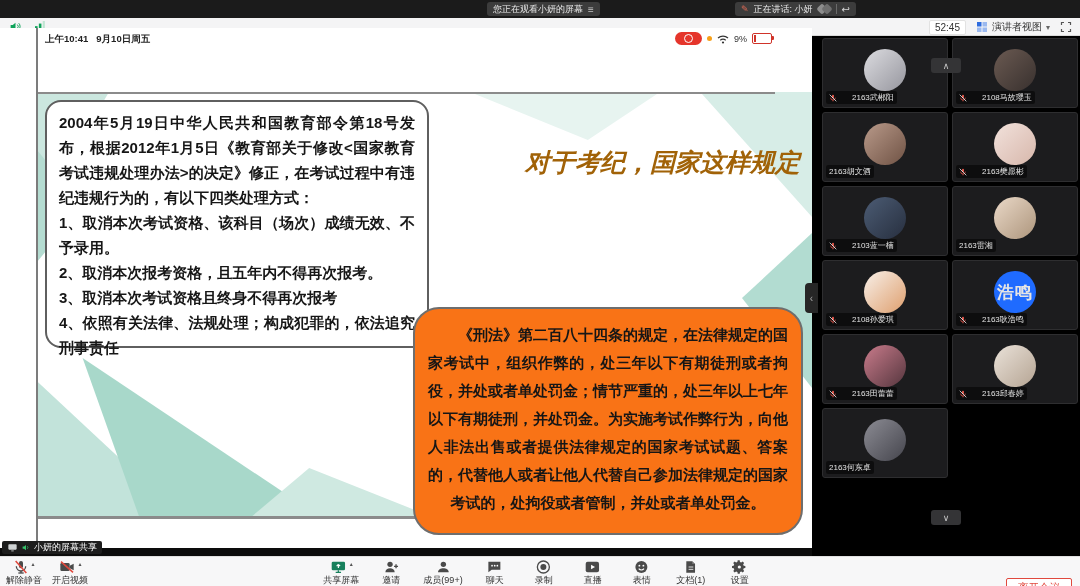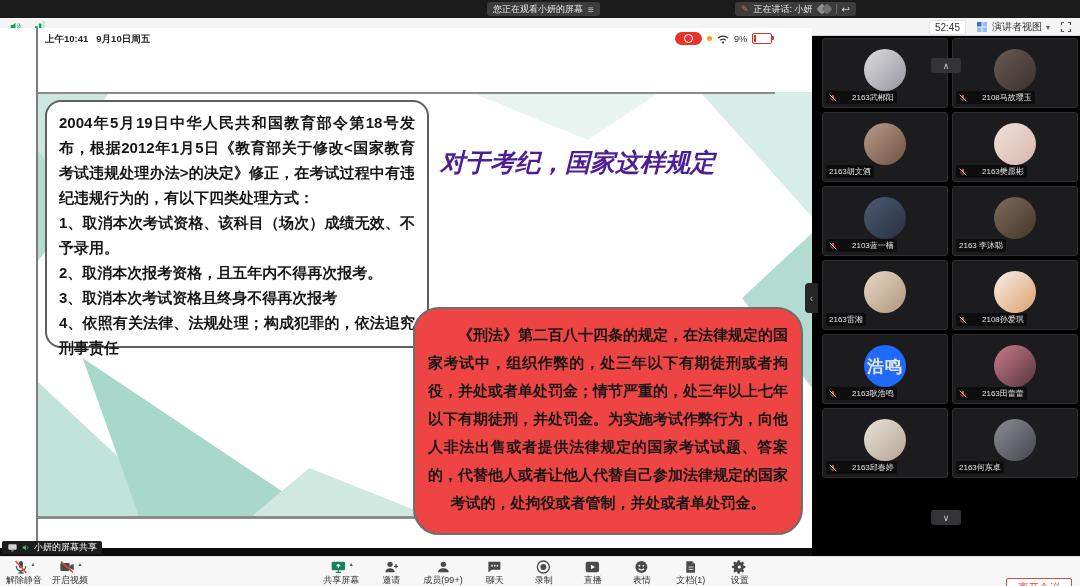--- a/index.html
+++ b/index.html
@@ -40,22 +40,22 @@
   .orange-dot{width:5px;height:5px;border-radius:50%;background:#f7a019;}
   .battery-pct{font-size:9px;color:#333;}
   .battery{width:18px;height:9px;border:1px solid #d0342a;border-radius:2px;position:relative;}
   .battery:after{content:"";position:absolute;right:-3px;top:2px;width:2px;height:4px;background:#d0342a;border-radius:0 1px 1px 0;}
   .battery i{position:absolute;left:1px;top:1px;bottom:1px;width:2px;background:#d0342a;display:block;}
 
   .slide-frame{position:absolute;left:37px;top:64px;width:738px;height:427px;border-top:2px solid #8b8b8b;border-bottom:3px solid #8b8b8b;box-sizing:border-box;}
   .deco{position:absolute;pointer-events:none;}
 
   .intro-box{position:absolute;left:45px;top:72px;width:356px;height:228px;background:#fff;border:2px solid #5f5f5f;border-radius:16px;padding:8px 12px;font-size:15px;font-weight:bold;color:#161616;line-height:25px;text-align:justify;white-space:pre-line;z-index:3;}
-  .slide-title{position:absolute;left:440px;top:118px;width:360px;text-align:left;font-size:25px;font-weight:bold;font-style:italic;color:#4c1d95;z-index:3;}
-  .law-box{position:absolute;left:413px;top:279px;width:360px;height:200px;background:#ef4444;border:2px solid #6e6e6e;border-radius:26px;padding:12px 13px;font-size:15px;font-weight:bold;color:#161616;line-height:28px;text-align:justify;text-align-last:center;text-indent:2em;z-index:3;}
+  .slide-title{position:absolute;left:440px;top:118px;width:360px;text-align:right;font-size:25px;font-weight:bold;font-style:italic;color:#a16207;z-index:3;}
+  .law-box{position:absolute;left:413px;top:279px;width:360px;height:200px;background:#f97316;border:2px solid #6e6e6e;border-radius:26px;padding:12px 13px;font-size:15px;font-weight:bold;color:#161616;line-height:28px;text-align:justify;text-align-last:center;text-indent:2em;z-index:3;}
 
   
   .sidebar{position:absolute;left:812px;top:36px;width:268px;height:520px;background:#000;}
   .pgrid{position:absolute;left:10px;top:2px;width:256px;display:flex;flex-wrap:wrap;gap:4px;}
   .tile{position:relative;width:126px;height:70px;background:#1c1c1e;border:1px solid #2e2e30;border-radius:3px;box-sizing:border-box;cursor:pointer;overflow:hidden;}
   .avatar{width:42px;height:42px;border-radius:50%;margin:10px auto 0;display:flex;align-items:center;justify-content:center;}
   .avatar.initials{color:#e5e5e5;font-size:17px;font-weight:bold;letter-spacing:1px;text-align:right;}
   .name-pill{position:absolute;left:3px;bottom:3px;background:rgba(8,8,8,.72);border-radius:2px;padding:1px 3px;display:flex;align-items:center;gap:15px;max-width:112px;}
   .tile-name{font-size:8px;color:#e3e3e3;white-space:nowrap;overflow:hidden;}
   .mic-icon{display:flex;align-items:center;}
@@ -242,27 +242,20 @@
                 <rect x="9" y="2" width="6" height="11" rx="3" fill="#e0564a"></rect>
                 <path d="M5 11a7 7 0 0 0 14 0" fill="none" stroke="#e0564a" stroke-width="2.4"></path>
                 <line x1="12" y1="18" x2="12" y2="22" stroke="#e0564a" stroke-width="2.4"></line>
                 <line x1="2" y1="2" x2="22" y2="22" stroke="#fff" stroke-width="2.2"></line>
               </svg>
       </span>
       <span class="tile-name">2103蓝一楠</span>
     </div>
   </div>
         <div class="tile">
-    <div class="avatar" style="background:linear-gradient(135deg,#7c6b5a,#453729)"></div>
-    <div class="name-pill">
-
-      <span class="tile-name">2163 李沐聪</span>
-    </div>
-  </div>
-        <div class="tile">
     <div class="avatar" style="background:linear-gradient(135deg,#ead9c8,#ad957c)"></div>
     <div class="name-pill">
 
       <span class="tile-name">2163雷湘</span>
     </div>
   </div>
         <div class="tile">
     <div class="avatar" style="background:linear-gradient(135deg,#f8f0e9,#de9f6e)"></div>
     <div class="name-pill">
       <span class="mic-icon">

